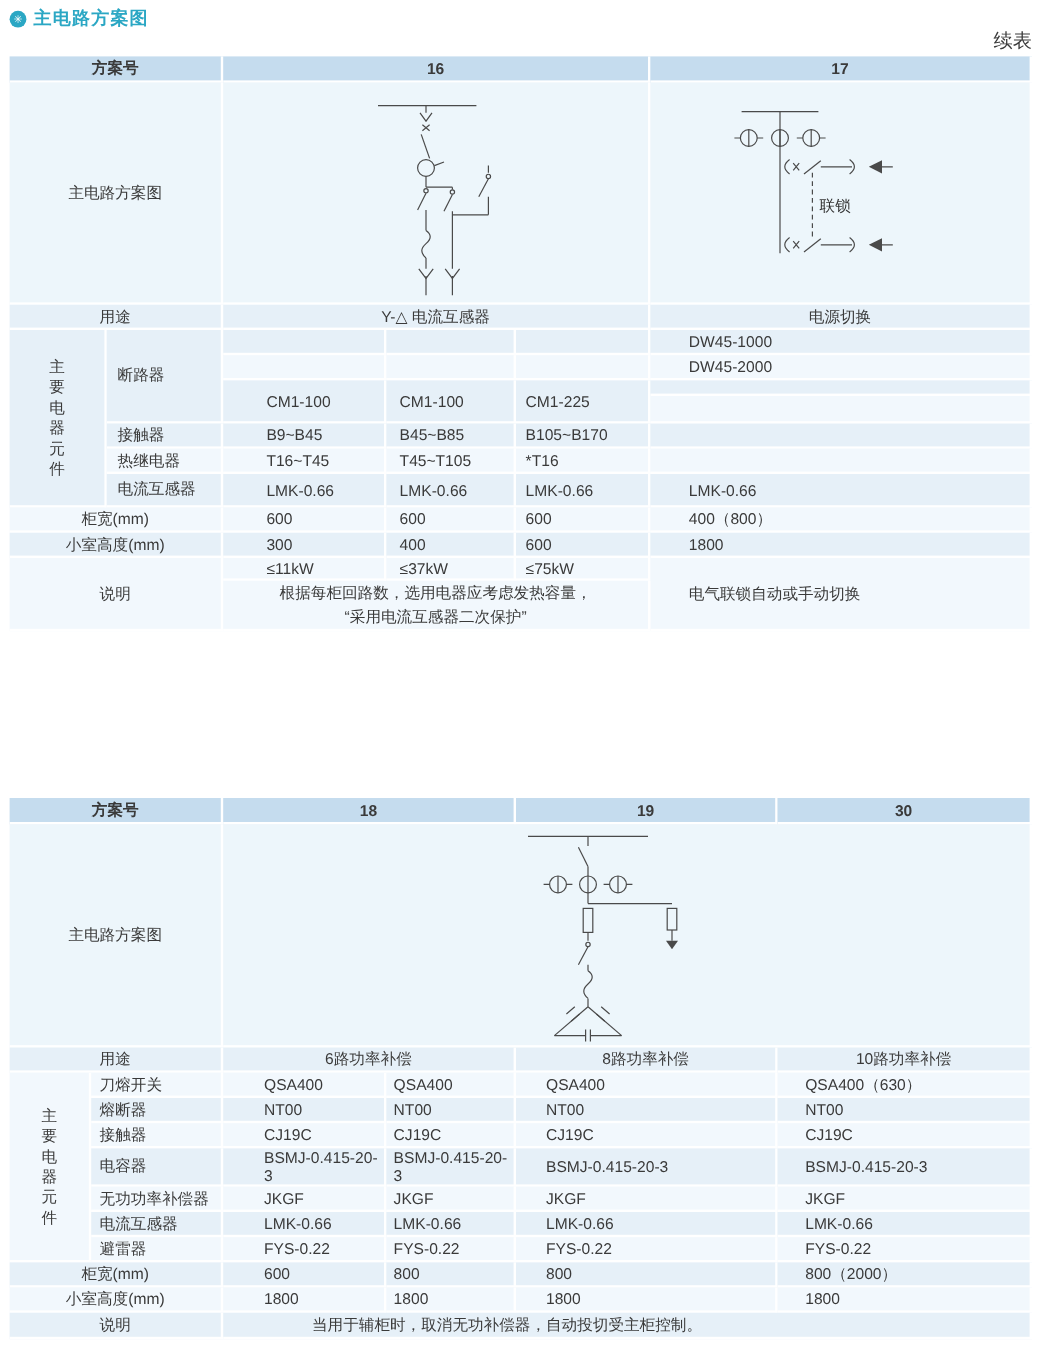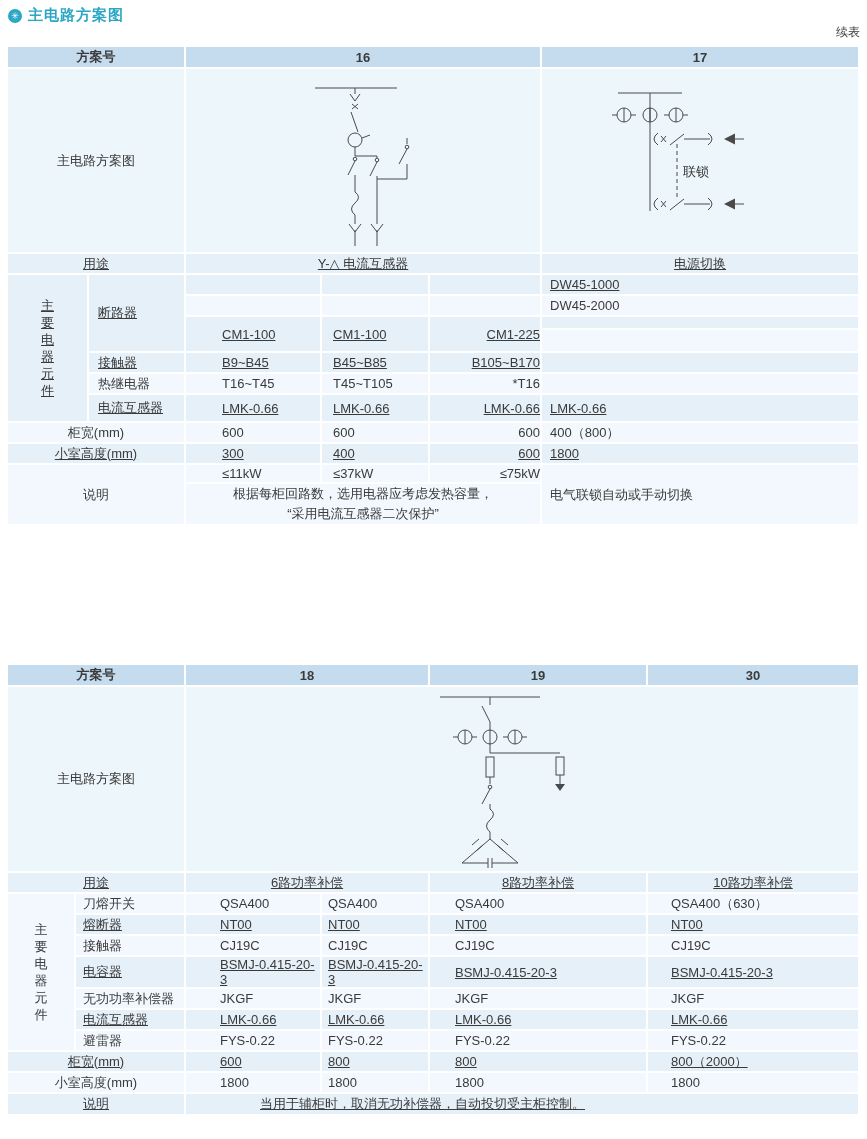--- a/index.html
+++ b/index.html
@@ -8,34 +8,34 @@
   }
   html,body{margin:0;padding:0;}
   body{
     width:867px;height:1139px;background:#ffffff;position:relative;
     font-family:"Liberation Sans","DejaVu Sans",sans-serif;color:var(--ink);
   }
   .titlebar{position:absolute;left:8px;top:6px;display:flex;align-items:center;gap:6px;}
   .badge{width:14px;height:14px;border-radius:50%;background:var(--accent);color:#fff;
     font-size:9px;line-height:14px;text-align:center;font-weight:bold;}
   .title{color:var(--accent);font-size:15px;font-weight:bold;letter-spacing:1px;}
-  .cont{position:absolute;right:7px;top:24px;font-size:12px;}
+  .cont{position:absolute;right:7px;top:24px;font-size:16px;}
   table{border-collapse:separate;border-spacing:0;table-layout:fixed;position:absolute;left:8px;}
   #t1{top:47px;width:852px;}
   #t2{top:665px;width:852px;}
   td{border-right:2px solid #fff;border-bottom:2px solid #fff;font-size:13px;padding:0;
      vertical-align:middle;overflow:hidden;}
   tr.hdr td{background:var(--hdr);text-align:center;font-weight:bold;}
-  tr.a td{background:var(--ra);text-decoration:underline;}
+  tr.a td{background:var(--ra);}
   tr.b td{background:var(--rb);}
   tr.d td{background:var(--rd);}
   td.ctr{text-align:center;}
   td.lbl{padding-left:9px;}
   td.lbl2{padding-left:7px;}
-  td.c1{padding-left:36px;} td.c2{padding-left:11px;} td.c3{padding-left:8px;text-align:right;} td.c4{padding-left:8px;}
+  td.c1{padding-left:36px;} td.c2{padding-left:11px;} td.c3{padding-left:8px;} td.c4{padding-left:32px;}
   td.d1{padding-left:34px;} td.d2{padding-left:6px;}  td.d3{padding-left:25px;} td.d4{padding-left:23px;}
   .vtxt{width:14px;margin:10px auto;word-break:break-all;line-height:17px;text-align:center;}
   .nline{text-align:center;line-height:20px;}
   td.note2{padding-left:74px;}
   svg{display:block;}
   svg .s{stroke:#4a4a4a;stroke-width:1;fill:none;}
   svg .f{fill:#4a4a4a;stroke:none;}
   svg text{font-family:"Liberation Sans","DejaVu Sans",sans-serif;font-size:13px;fill:#333;}
 </style>
 </head>

